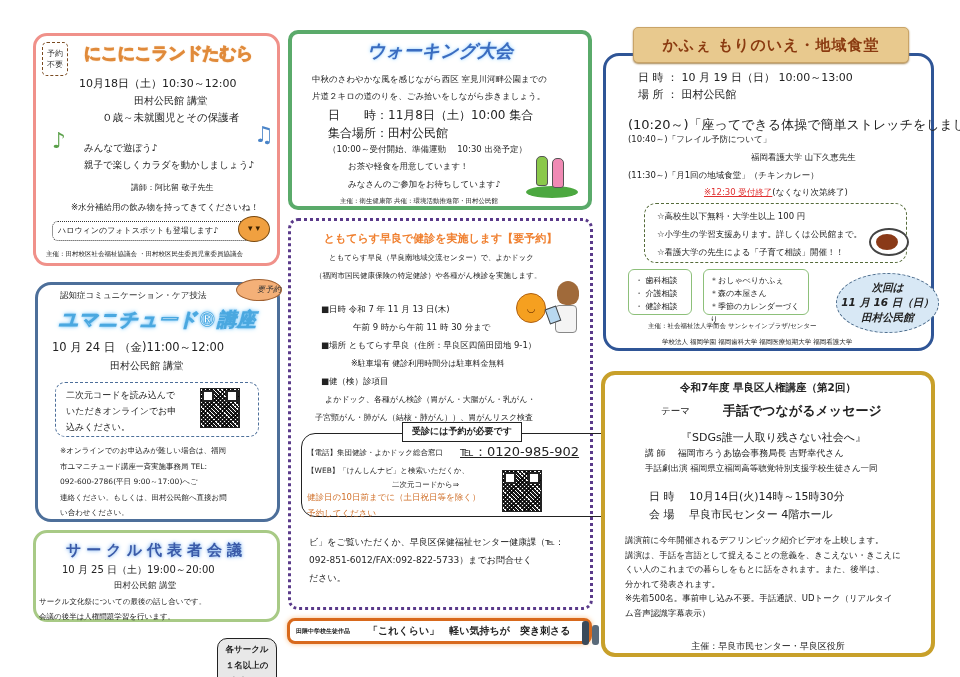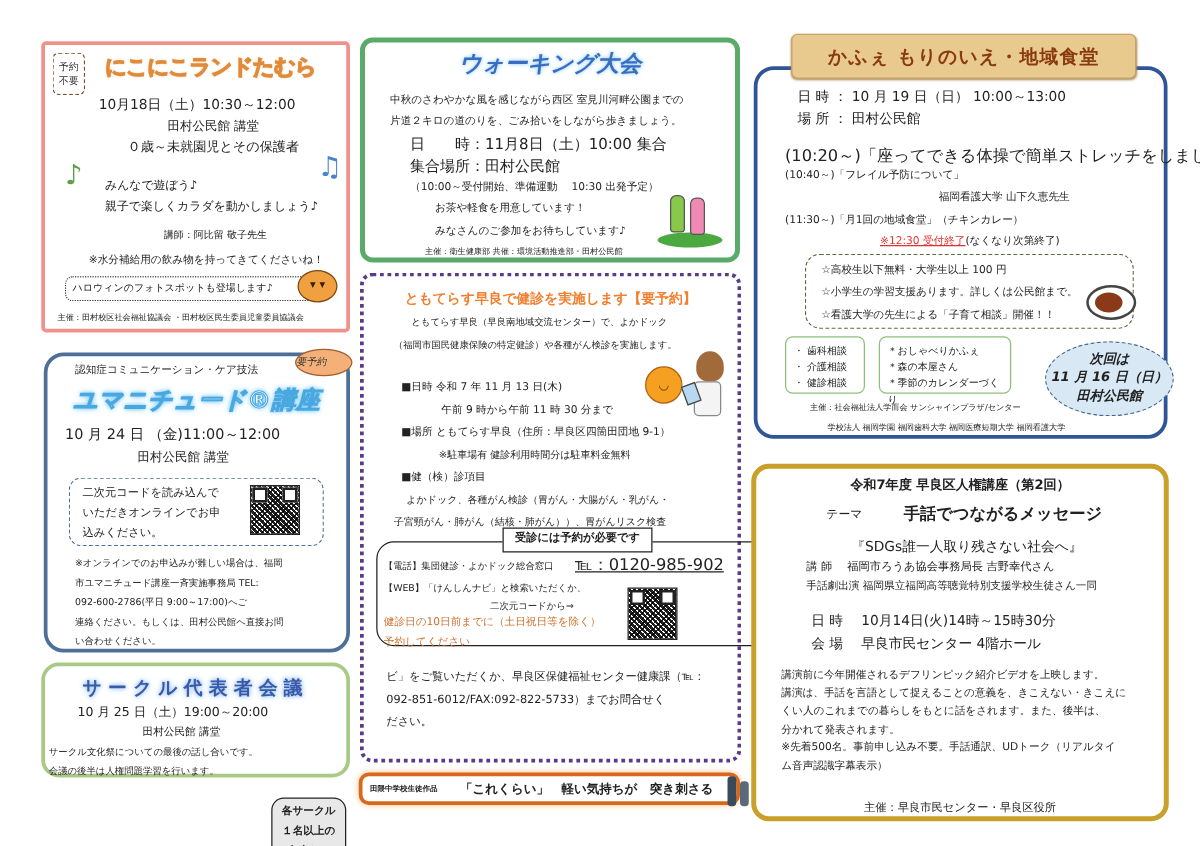--- a/index.html
+++ b/index.html
@@ -1,18 +1,18 @@
 <!DOCTYPE html>
 <html><head>
 <meta charset="utf-8">
 <style>
   * { box-sizing: border-box; margin: 0; padding: 0; }
   body { width: 960px; height: 677px; background: #ffffff; position: relative; overflow: hidden;
          font-family: "DejaVu Sans", sans-serif; color: #222; font-size: 10px; }
-  .box { position: absolute; border-radius: 4px; background: #fff; }
+  .box { position: absolute; border-radius: 14px; background: #fff; }
   .tiny { font-size: 6.5px; }
 
   
   #b-nikoniko { left: 33px; top: 33px; width: 247px; height: 233px; border: 3px solid #f0918a; }
   .res-badge { position: absolute; left: 6px; top: 6px; width: 26px; height: 34px; border: 1.5px dashed #7a4a20;
                border-radius: 5px; font-size: 8px; line-height: 11px; text-align: center; padding-top: 5px; color: #333; }
   .title-nikoniko { position: absolute; left: 48px; top: 6px; font-size: 17px; font-weight: bold; color: #fff;
                     -webkit-text-stroke: 1px #e08a3a; letter-spacing: -0.5px; text-shadow: 0 0 2px #f5c08a; }
   .note-icon { position: absolute; font-size: 22px; }
   .halloween-box { position: absolute; left: 16px; top: 185px; width: 205px; height: 20px; border: 1.5px dotted #333;
@@ -37,21 +37,21 @@
                font-size: 8.5px; line-height: 18px; padding: 3px 0 0 12px; }
   .curry { position: absolute; left: 263px; top: 172px; width: 40px; height: 28px; border-radius: 50%; border: 2px solid #444; background: #fff; }
   .curry-in { position: absolute; left: 5px; top: 4px; width: 22px; height: 16px; border-radius: 50%; background: #8a3a18; }
   .green-box { position: absolute; border: 1.5px solid #8dc07a; border-radius: 6px; font-size: 8px; line-height: 13px; padding: 4px 6px; }
   .next-oval { position: absolute; left: 836px; top: 273px; width: 103px; height: 60px; background: #d8e8f5; border: 1.5px dashed #4a6a8a;
                border-radius: 50%; text-align: center; font-style: italic; font-weight: bold; font-size: 10.5px; line-height: 15px; padding-top: 6px; color: #222; }
 
   
   #b-humanitude { left: 35px; top: 282px; width: 245px; height: 240px; border: 3px solid #4d6f9a; border-radius: 16px; }
   .req-badge { position: absolute; left: 236px; top: 279px; width: 46px; height: 22px; background: #f4b078; border: 1px solid #a06030;
-               border-radius: 50%; font-size: 8px; font-style: italic; text-align: left; line-height: 20px; color: #333; }
+               border-radius: 50%; font-size: 8px; font-style: italic; text-align: right; line-height: 20px; color: #333; }
   .title-humanitude { position: absolute; left: 0; width: 100%; top: 22px; text-align: center; font-size: 19px; font-weight: bold; font-style: italic;
                       color: #fff; -webkit-text-stroke: 0.8px #4aa8e0; text-shadow: 0 0 5px #6ac0f8, 0 0 3px #6ac0f8; letter-spacing: 0.5px; }
   .qr-box { position: absolute; left: 17px; top: 97px; width: 204px; height: 55px; border: 1.5px dashed #4d6f9a; border-radius: 10px;
             font-size: 9px; line-height: 16px; padding: 4px 0 0 10px; }
   .qr { position: absolute; background:
         repeating-linear-gradient(45deg, #222 0 2px, #fff 2px 3px),
         repeating-linear-gradient(-45deg, #222 0 1px, #fff 1px 3px);
         background-blend-mode: multiply; border: 1px solid #222; }
   .qr::before, .qr::after { content: ""; position: absolute; width: 8px; height: 8px; border: 2px solid #222; background: #fff; }
   .qr::before { left: 1px; top: 1px; }

